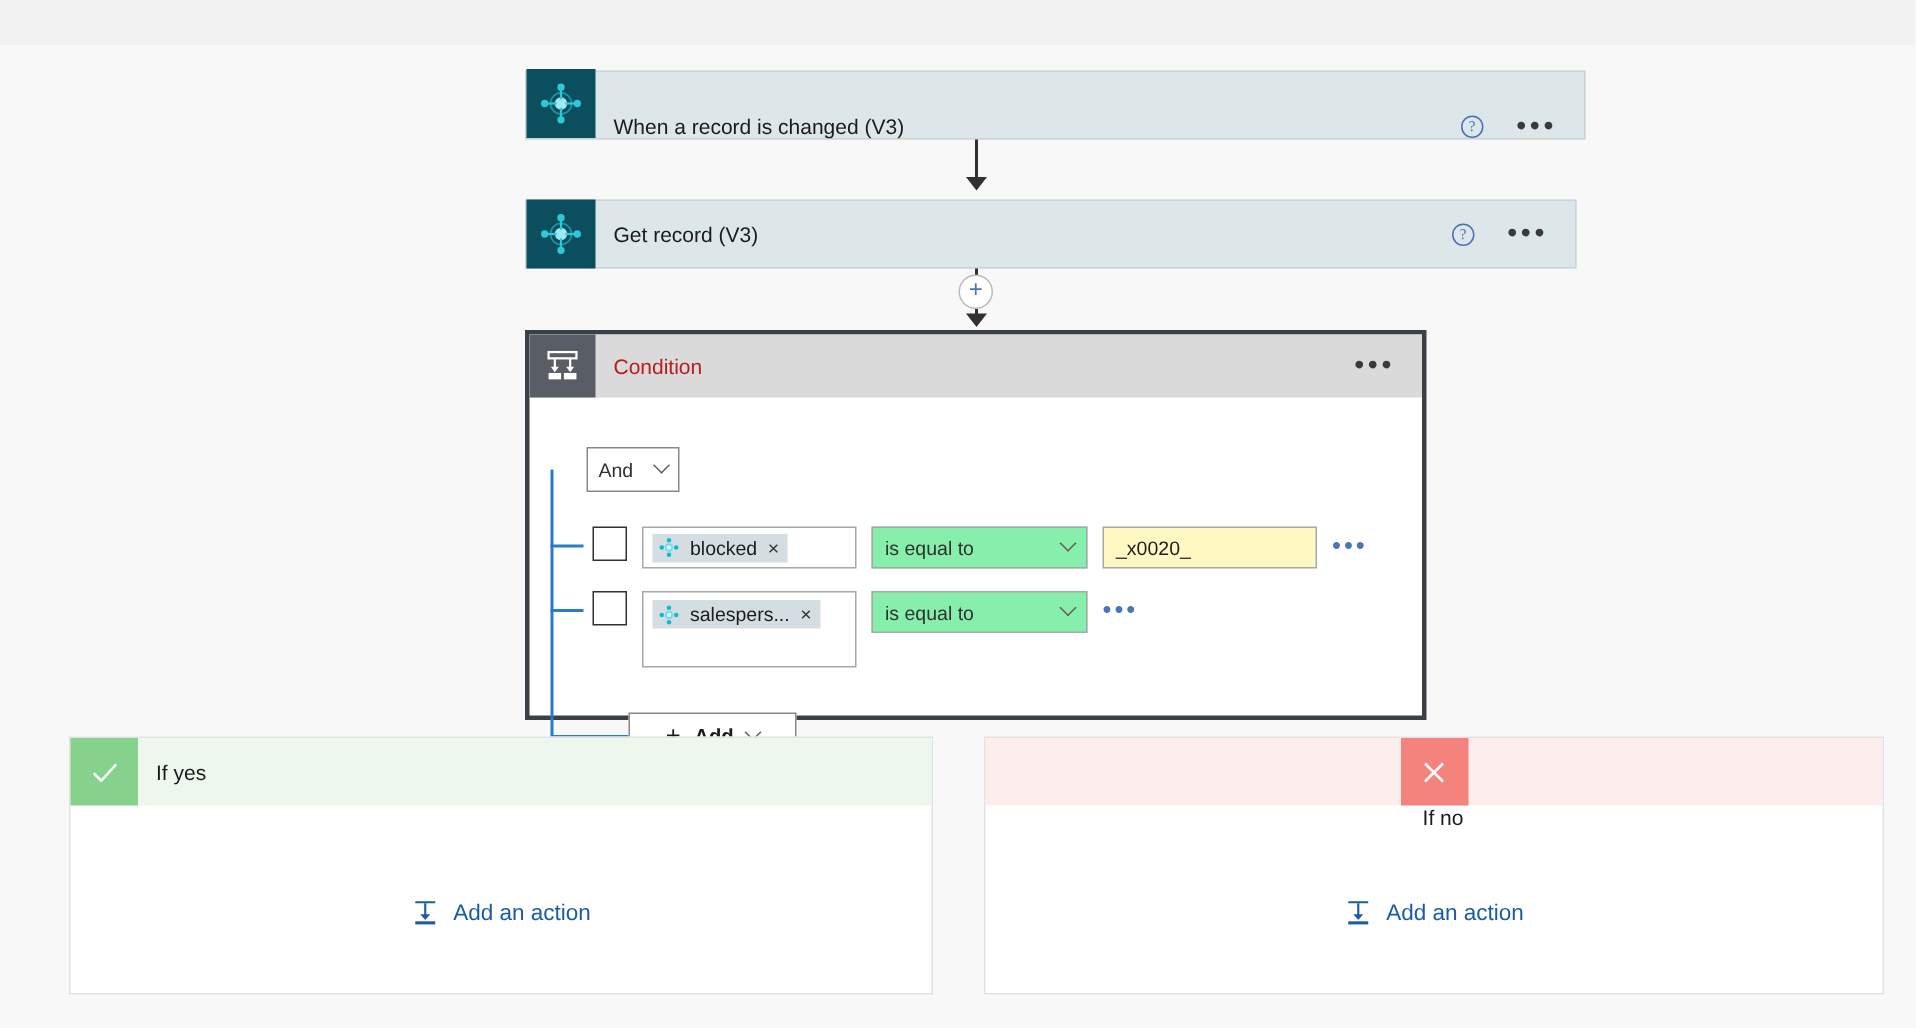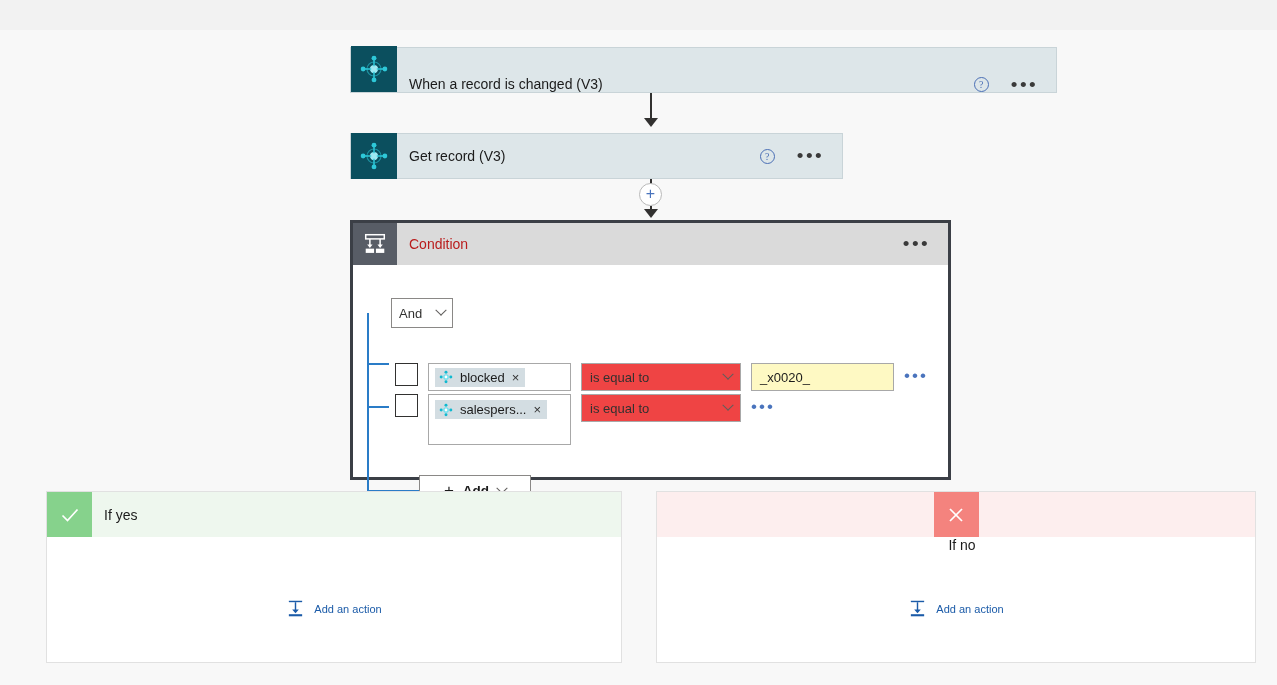--- a/index.html
+++ b/index.html
@@ -164,23 +164,23 @@
     display: flex; align-items: center;
     gap: 7px;
     padding: 2px 6px 2px 4px;
     font-size: 13px; color: #1b1b1b;
     cursor: pointer;
     max-width: 100%;
   }
   .token .tk-label { white-space: nowrap; overflow: hidden; text-overflow: ellipsis; }
   .token .tk-x { color: #333; font-size: 13px; cursor: pointer; }
   .opsel {
-    width: 160px; height: 28px;
+    width: 144px; height: 28px;
     border: 1px solid #a8a8a8;
-    background: #ef4444;
+    background: #86efac;
     display: flex; align-items: center; justify-content: space-between;
     padding: 0 8px;
     font-size: 13px; color: #323130;
     cursor: pointer;
   }
   .valbox {
     width: 143px; height: 28px;
     border: 1px solid #a8a8a8;
     background: #fef9c3;
     display: flex; align-items: center;
@@ -226,21 +226,21 @@
 
   .addaction {
     position: absolute;
     left: 0; right: 0;
     bottom: 44px;
     display: flex; align-items: center; justify-content: center;
     gap: 9px;
     cursor: pointer;
   }
   .addaction .aa-label {
-    font-size: 11px; color: #1b5ba8;
+    font-size: 15px; color: #1b5ba8;
   }
   .chev {
     display: inline-block;
     width: 8px; height: 8px;
     border-right: 1.3px solid #605e5c;
     border-bottom: 1.3px solid #605e5c;
     transform: rotate(45deg) translate(-2px,-2px);
   }
 </style>
 </head>
@@ -270,21 +270,21 @@
     <div class="card-title">When a record is changed (V3)</div>
     <div class="card-actions">
       <div class="help-icon">?</div>
       <div class="ellipsis">•••</div>
     </div>
   </div>
 
   <div class="conn" style="left:650px; top:93px; height:27px;"></div>
   <div class="arrowhead" style="left:644px; top:118px;"></div>
 
-  <div class="card" id="action-card" style="left:350px; top:133px; width:493px; height:46px;">
+  <div class="card" id="action-card" style="left:350px; top:133px; width:701px; height:46px;">
     <div class="icon-tile">
       <svg width="30" height="30" viewBox="0 0 32 32">
         <g fill="#2ec8d8">
           <circle cx="16" cy="16" r="7.5" fill="none" stroke="#2ec8d8" stroke-width="1.2" opacity="0.55"></circle>
           <circle cx="16" cy="16" r="4.4" fill="#9fe9f2"></circle>
           <circle cx="16" cy="4.4" r="2.6"></circle>
           <circle cx="16" cy="27.6" r="2.6"></circle>
           <circle cx="4.4" cy="16" r="2.6"></circle>
           <circle cx="27.6" cy="16" r="2.6"></circle>
           <rect x="15.2" y="5" width="1.6" height="8"></rect>
@@ -331,21 +331,21 @@
       <div class="andsel">
         <span>And</span>
         <span class="chev"></span>
       </div>
 
       <div class="treeline tree-v" style="left:14px; top:48px; height:177px;"></div>
       <div class="treeline tree-h" style="left:14px; top:98px; width:22px;"></div>
       <div class="treeline tree-h" style="left:14px; top:141px; width:22px;"></div>
       <div class="treeline tree-h" style="left:14px; top:225px; width:52px;"></div>
 
-      <div class="cond-row" style="left:42px; top:86px;margin-top:12px;">
+      <div class="cond-row" style="left:42px; top:86px;">
         <div class="cb"></div>
         <div class="tokenbox" style="height:28px; align-items:center;">
           <div class="token">
             <svg width="14" height="14" viewBox="0 0 32 32">
               <g fill="#0fb9d0">
                 <circle cx="16" cy="16" r="6.5" fill="#6fe0ee"></circle>
                 <circle cx="16" cy="16" r="3.2" fill="#ffffff"></circle>
                 <circle cx="16" cy="5" r="3.4"></circle>
                 <circle cx="16" cy="27" r="3.4"></circle>
                 <circle cx="5" cy="16" r="3.4"></circle>

